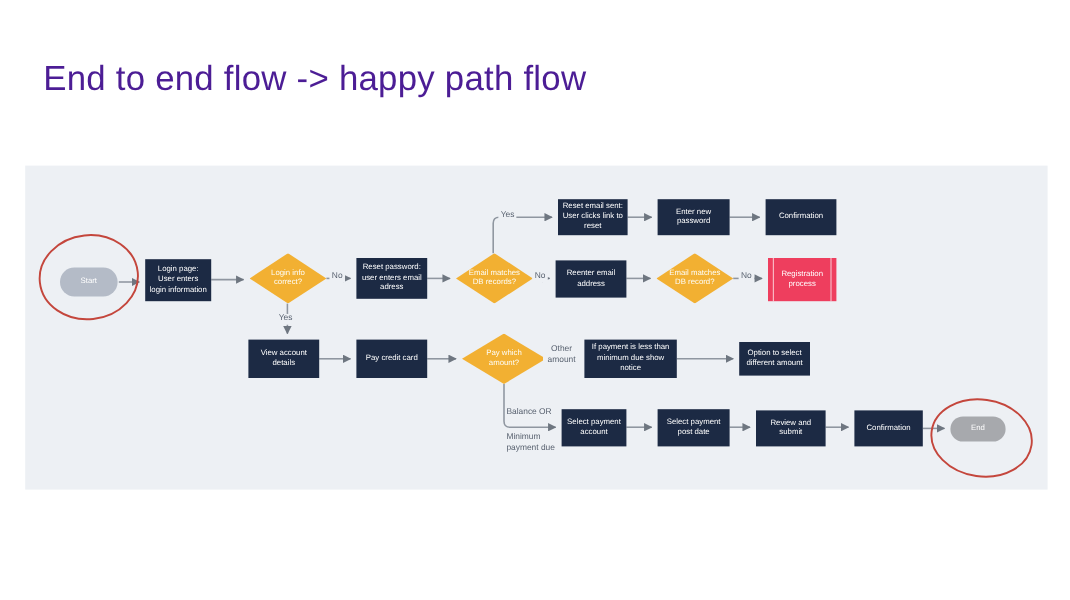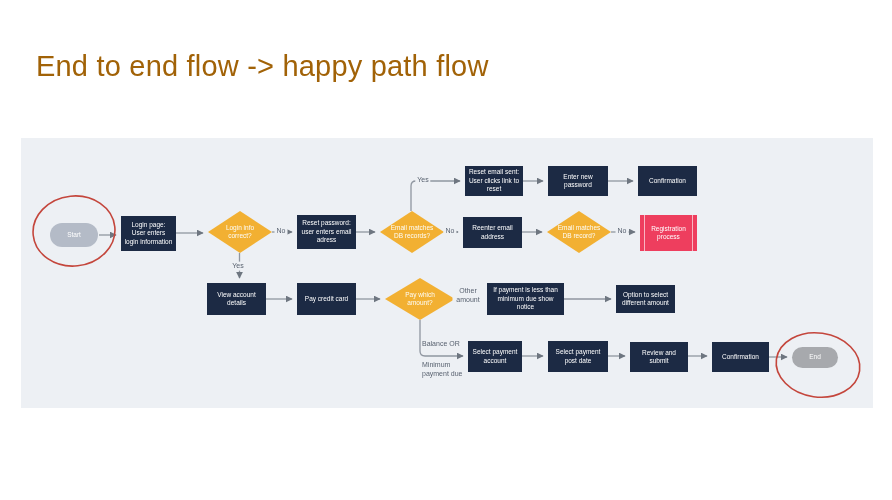--- a/index.html
+++ b/index.html
@@ -1,21 +1,21 @@
 <!DOCTYPE html>
 <html><head>
 <meta charset="utf-8">
 <style>
   html,body{margin:0;padding:0;}
   body{
     width:892px;height:500px;position:relative;background:#ffffff;overflow:hidden;
     font-family:"Liberation Sans",sans-serif;
   }
   .title{
-    position:absolute;left:36px;top:50px;font-size:29px;color:#a16207;
+    position:absolute;left:36px;top:50px;font-size:29px;color:#4c1d95;
     letter-spacing:.2px;white-space:nowrap;
   }
   .canvas{
     position:absolute;left:21px;top:138px;width:852px;height:270px;
     background:#edf0f4;
   }
   .wires,.annotations{position:absolute;left:0;top:0;width:892px;height:500px;}
   .wires{z-index:1;}
   .annotations{z-index:3;pointer-events:none;}
   .node{

